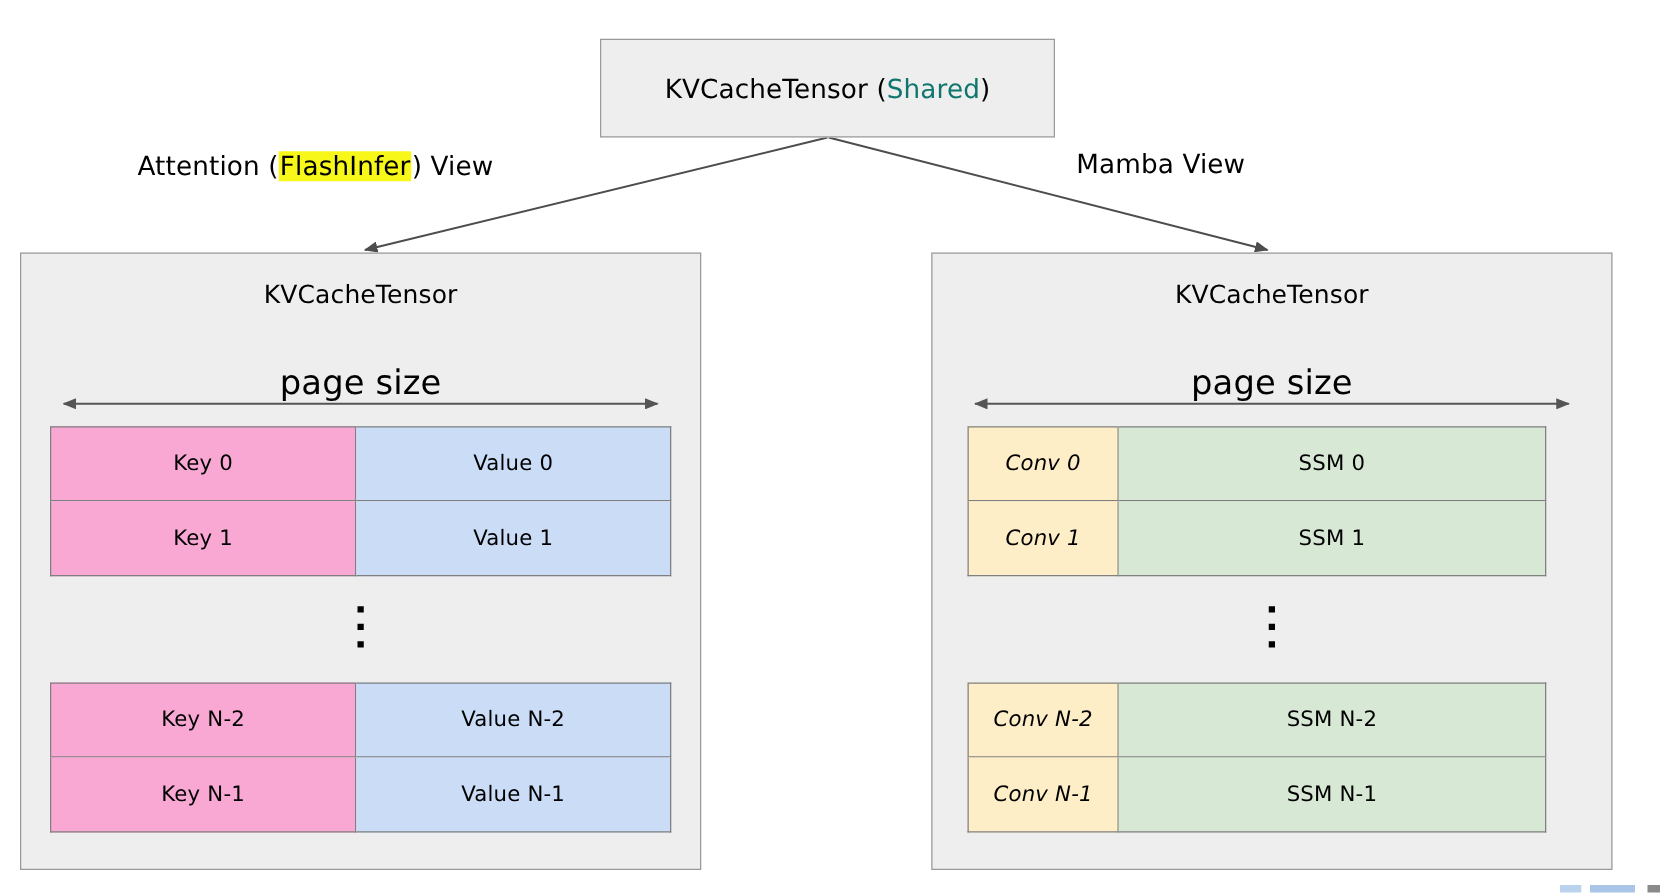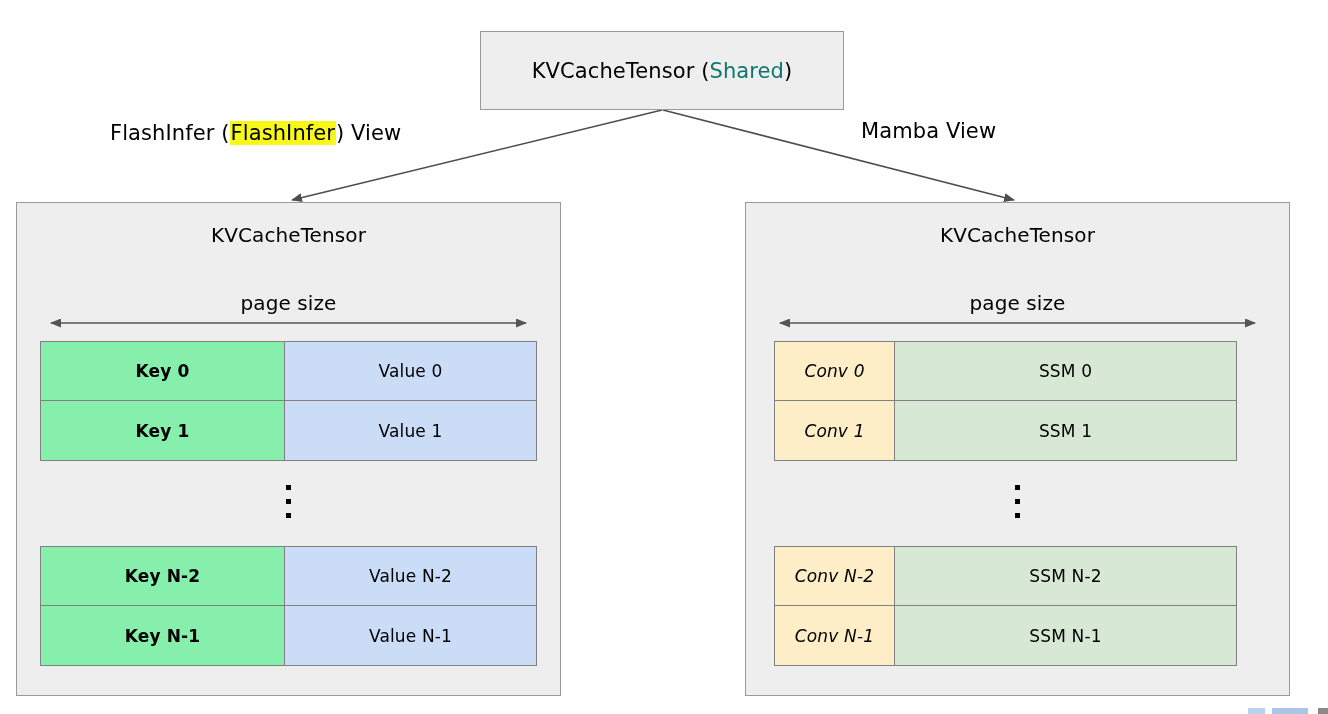--- a/index.html
+++ b/index.html
@@ -90,21 +90,21 @@
     text-align: center;
     font-size: 20px;
     letter-spacing: 0.1px;
   }
   .pagesize-label {
     position: absolute;
     left: 0;
     right: 0;
     top: 88px;
     text-align: center;
-    font-size: 20px;
+    font-size: 27px;
     letter-spacing: 0.1px;
   }
 
   
   .measure {
     position: absolute;
     left: 23px;
     top: 112px;
     width: 497px;
     height: 16px;
@@ -126,21 +126,21 @@
     display: flex;
     align-items: center;
     justify-content: center;
     font-size: 17px;
     letter-spacing: 0.15px;
     white-space: nowrap;
   }
   .row + .row .cell { border-top: none; }
   .row .cell + .cell { border-left: none; }
 
-  .c-key   { background: #86efac; font-weight: bold; }
+  .c-key   { background: #f9a8d4; }
   .c-value { background: #cbdcf7; }
   .c-conv  { background: #fdeec8; font-style: italic; }
   .c-ssm   { background: #d7e8d4; }
 
   
   #panel-left .group  { left: 23px; width: 497px; }
   #panel-left .c-key   { width: 245px; }
   #panel-left .c-value { width: 252px; }
   #grp-l-top { top: 138px; }
   #grp-l-bot { top: 343px; }
@@ -203,21 +203,21 @@
     </g>
     <g>
       <line x1="663" y1="110" x2="1014" y2="200" stroke="#4d4d4d" stroke-width="1.6" marker-end="url(#ahead)"></line>
     </g>
   </svg>
 
   <div class="top-box">
     <span class="top-box-text"><span>KVCacheTensor (</span><span class="red">Shared</span><span>)</span></span>
   </div>
 
-  <div class="view-label" id="label-left"><span>FlashInfer (</span><span class="hl">FlashInfer</span><span>) View</span></div>
+  <div class="view-label" id="label-left"><span>Attention (</span><span class="hl">FlashInfer</span><span>) View</span></div>
 
   <div class="view-label" id="label-right">Mamba View</div>
 
   <div class="panel" id="panel-left">
     <div class="panel-title">KVCacheTensor</div>
     <div class="pagesize-label">page size</div>
 
     <svg class="measure" viewBox="0 0 497 16" xmlns="http://www.w3.org/2000/svg">
       <line x1="11" y1="8" x2="486" y2="8" stroke="#555555" stroke-width="1.6" marker-start="url(#mstart)" marker-end="url(#mend)"></line>
     </svg>

